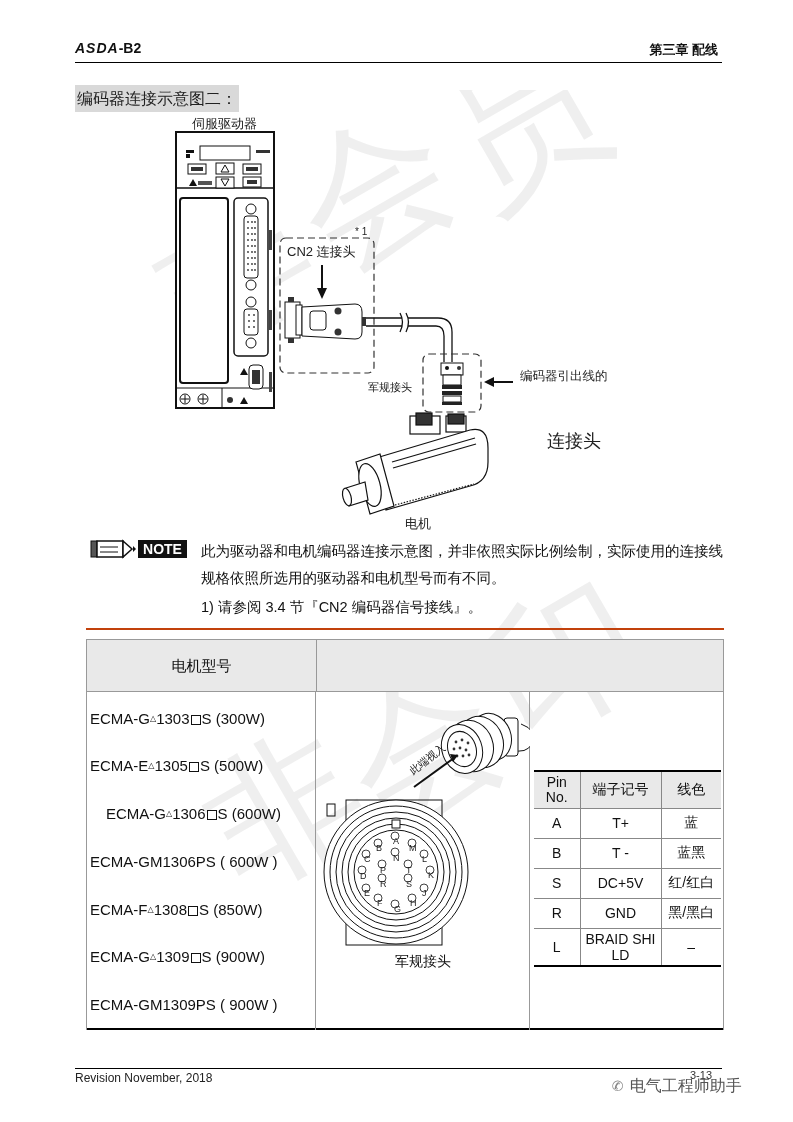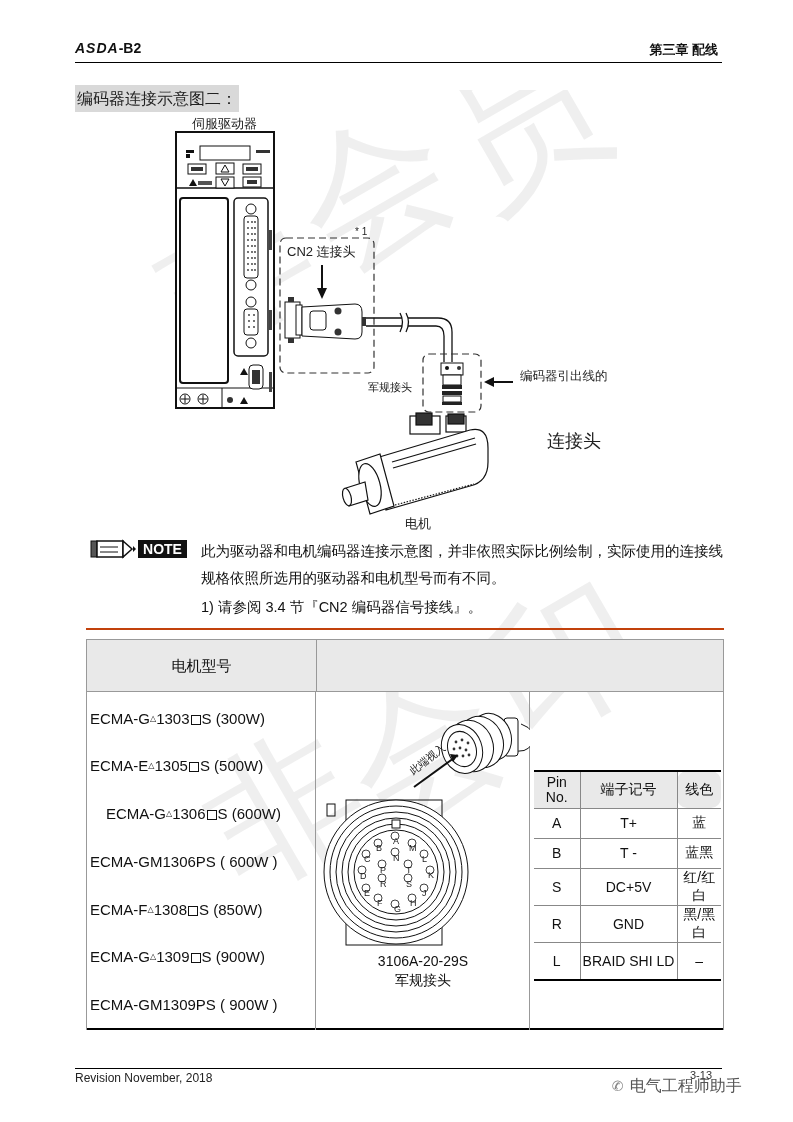--- a/index.html
+++ b/index.html
@@ -35,21 +35,21 @@
   .model-item { position: absolute; left: 3px; font-size: 15px; color: #111; white-space: nowrap; }
   .model-item .tri { font-size: 8px; vertical-align: 3px; }
   .model-item .sq { display: inline-block; width: 10px; height: 10px; border: 1px solid #111; vertical-align: -1px; margin: 0 1px; }
 
   .pin-tbl { position: absolute; left: 4px; top: 78px; width: 187px; border-collapse: collapse; border-top: 2px solid #000; border-bottom: 2px solid #000; }
   .pin-tbl td { border: 1px solid #888; text-align: center; font-size: 14px; color: #111; padding: 0; }
   .pin-tbl tr.hd td { background: #e9e9e9; font-size: 14px; line-height: 15px; height: 37px; }
   .pin-tbl tr td { height: 30px; }
   .pin-tbl tr.tall td { height: 38px; line-height: 16px; }
   .pin-tbl td:first-child { border-left: none; width: 46px; }
-  .pin-tbl td:last-child { border-right: none; width: 44px; border-radius: 10px; }
+  .pin-tbl td:last-child { border-right: none; width: 60px; }
 
   .conn-caption { position: absolute; left: 230px; top: 952px; width: 214px; text-align: center; font-size: 14px; line-height: 19px; }
 
   
   .ftr-rule { position: absolute; left: 75px; top: 1068px; width: 647px; height: 1px; background: #000; }
   .ftr-rev { position: absolute; left: 75px; top: 1071px; font-size: 12px; color: #222; }
   .ftr-page { position: absolute; left: 690px; top: 1069px; font-size: 11px; color: #333; }
   .ftr-wm { position: absolute; left: 612px; top: 1076px; font-size: 16px; color: #555; white-space: nowrap; }
   .ftr-wm .wx { display: inline-block; font-size: 14px; color: #888; margin-right: 6px; }
 
@@ -374,20 +374,19 @@
         <td>L</td>
         <td>BRAID SHI LD</td>
         <td>–</td>
       </tr>
     </tbody>
       </table>
   </div>
 </div>
 
 <div class="conn-caption" style="left:316px;">
-  <div>3106A-20-29S</div>
   <div>军规接头</div>
 </div>
 
 <div class="ftr-rule"></div>
 <div class="ftr-rev">Revision November, 2018</div>
 <div class="ftr-page">3-13</div>
 <div class="ftr-wm"><span class="wx">✆</span><span>电气工程师助手</span></div>
 
 </body></html>

